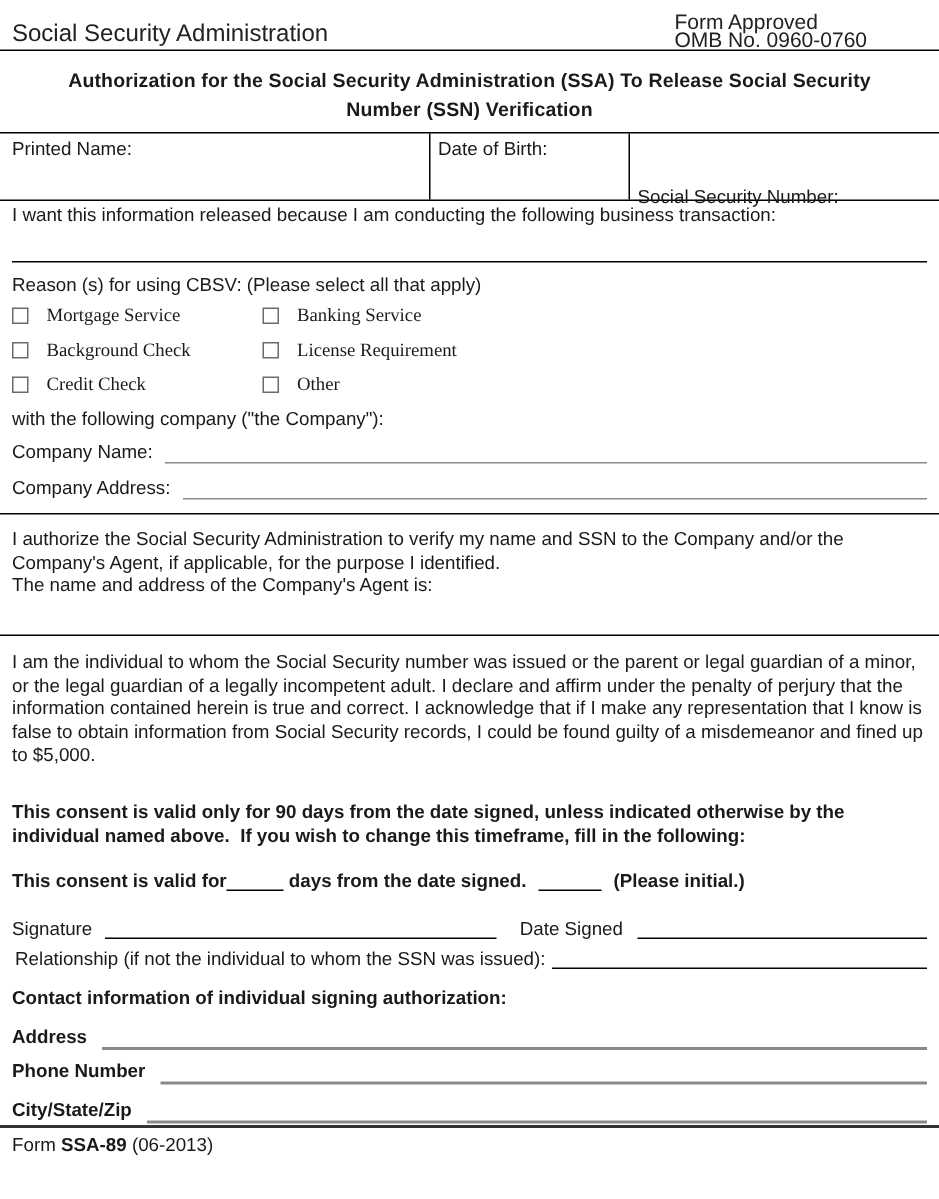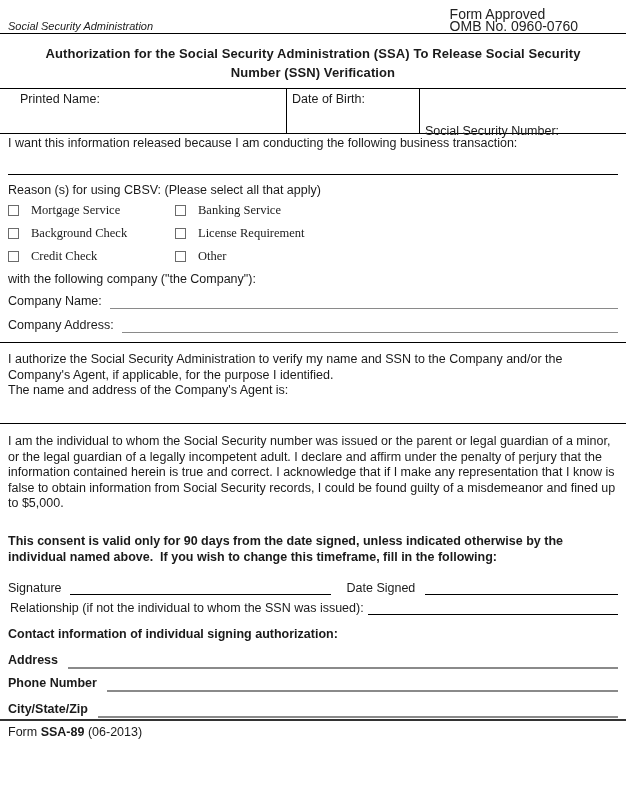--- a/index.html
+++ b/index.html
@@ -7,32 +7,32 @@
   body {
     width:626px; height:799px; overflow:hidden;
     font-family:"Liberation Sans","DejaVu Sans",sans-serif;
     font-size:12.5px; color:#1a1a1a; position:relative;
   }
   .px8 { margin-left:8px; margin-right:8px; }
 
   
   .topbar { display:flex; justify-content:space-between; align-items:flex-end;
             border-bottom:1.2px solid #000; padding:9px 0 1px 8px; }
-  .topbar-left { font-size:11px; color:#222;font-style:italic; }
+  .topbar-left { font-size:16px; color:#222; }
   .topbar-right { font-size:14px; line-height:11.5px; color:#222; margin-right:48px; }
 
   
   .form-title { text-align:center; font-weight:bold; font-size:13px; line-height:19px;
                 margin:10px 28px 0; letter-spacing:.1px; }
 
   
   .id-table { margin-top:6px; height:46px; border-top:1.5px solid #000;
               border-bottom:1.5px solid #000; position:relative; }
   .id-cell { position:absolute; top:3px; }
-  .id-cell.c1 { left:20px; }
+  .id-cell.c1 { left:8px; }
   .id-cell.c2 { left:292px; }
   .id-cell.c3 { left:425px;margin-top:32px; }
   .vdiv { position:absolute; top:0; bottom:0; width:1.2px; background:#000; }
   .vdiv.v1 { left:286px; }
   .vdiv.v2 { left:419px; }
 
   .prompt { margin-top:2px; }
   .write-area { height:24px; }
   .hr-black { border-top:1.5px solid #000; }
   .hr1 { margin:0 8px; }
@@ -152,20 +152,24 @@
   <div class="authorize-text px8">I authorize the Social Security Administration to verify my name and SSN to the Company and/or the Company's Agent, if applicable, for the purpose I identified.</div>
   <div class="agent-prompt px8">The name and address of the Company's Agent is:</div>
   <div class="agent-write-area px8"></div>
 
   <div class="hr-black hr3"></div>
 
   <div class="declaration px8">I am the individual to whom the Social Security number was issued or the parent or legal guardian of a minor, or the legal guardian of a legally incompetent adult. I declare and affirm under the penalty of perjury that the information contained herein is true and correct. I acknowledge that if I make any representation that I know is false to obtain information from Social Security records, I could be found guilty of a misdemeanor and fined up to $5,000.</div>
 
   <div class="consent-notice px8">This consent is valid only for 90 days from the date signed, unless indicated otherwise by the individual named above.  If you wish to change this timeframe, fill in the following:</div>
 
+  <div class="consent-custom px8">
+    <span>This consent is valid for</span><span class="blank b1"></span>
+    <span>days from the date signed.</span><span class="blank b2"></span><span>(Please initial.)</span>
+  </div>
 
   <div class="sig-row">
     <span>Signature</span>
     <span class="sig-line"></span>
     <span class="date-label">Date Signed</span>
     <span class="date-line"></span>
   </div>
 
   <div class="rel-row">
     <span>Relationship (if not the individual to whom the SSN was issued):</span>

